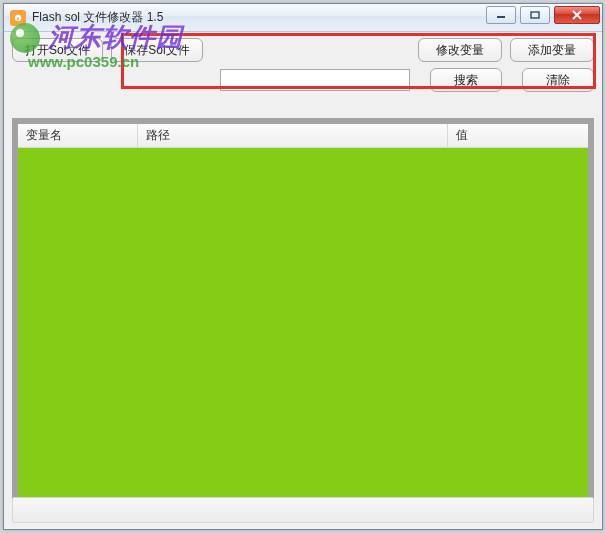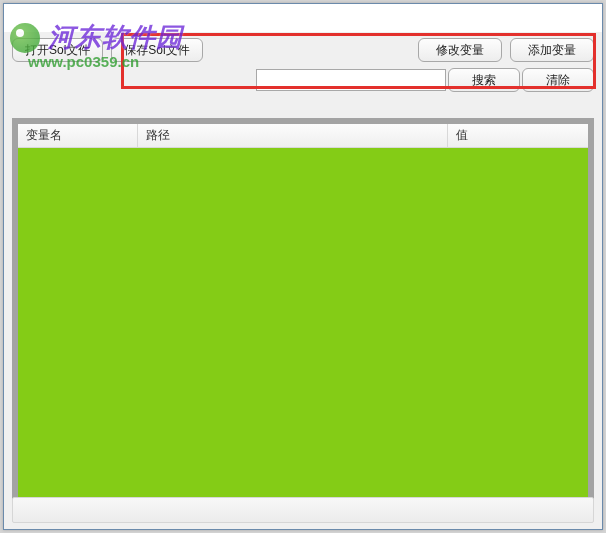--- a/index.html
+++ b/index.html
@@ -71,21 +71,21 @@
   background: linear-gradient(to bottom,#fdfdfd,#ededed);
   border: 1px solid #a8a8a8;
   border-radius: 6px;
   font-size: 12px;
   color: #222;
   display: inline-flex; align-items: center; justify-content: center;
   cursor: default;
 }
 .row2 {
   margin-top: 6px;
-  display: flex; gap: 2px; align-items: center; justify-content: flex-end;
+  display: flex; gap: 20px; align-items: center; justify-content: flex-end;
   padding-right: 0;
 }
 .searchbox {
   width: 190px; height: 22px;
   border: 1px solid #a8a8a8;
   background: #fff;
   padding: 0 4px;
   font-size: 12px;
 }
 .redbox {
@@ -159,20 +159,46 @@
 .watermark .line2 {
   font-size: 15px; color: #2f9e2f; font-weight: bold;
   margin-left: 18px; margin-top: -2px;
 }
 </style>
 </head>
 <body>
 
 <div class="window">
 
+  <div class="titlebar">
+    <span class="appicon">
+      <svg viewBox="0 0 10 10">
+          <circle cx="5" cy="5" r="3.2" fill="#fff"></circle>
+          <rect x="4.3" y="4.3" width="1.4" height="3" fill="#f9a23a"></rect>
+        </svg>
+    </span>
+    <span class="title">Flash sol 文件修改器 1.5</span>
+    <div class="winbtns">
+      <div class="winbtn">
+        <svg width="10" height="8">
+            <rect x="1" y="5" width="8" height="2" fill="#2b4a6b"></rect>
+          </svg>
+      </div>
+      <div class="winbtn">
+        <svg width="10" height="8">
+            <rect x="1" y="1" width="8" height="6" fill="none" stroke="#2b4a6b" stroke-width="1.4"></rect>
+          </svg>
+      </div>
+      <div class="winbtn close">
+        <svg width="12" height="10">
+            <path d="M2 1 L10 9 M10 1 L2 9" stroke="#fff" stroke-width="1.8"></path>
+          </svg>
+      </div>
+    </div>
+  </div>
 
   <div class="client">
 
     <div class="toolbar">
       <div class="row1">
         <button class="btn">打开Sol文件</button>
         <button class="btn">保存Sol文件</button>
         <span class="spacer"></span>
         <button class="btn">修改变量</button>
         <button class="btn">添加变量</button>

